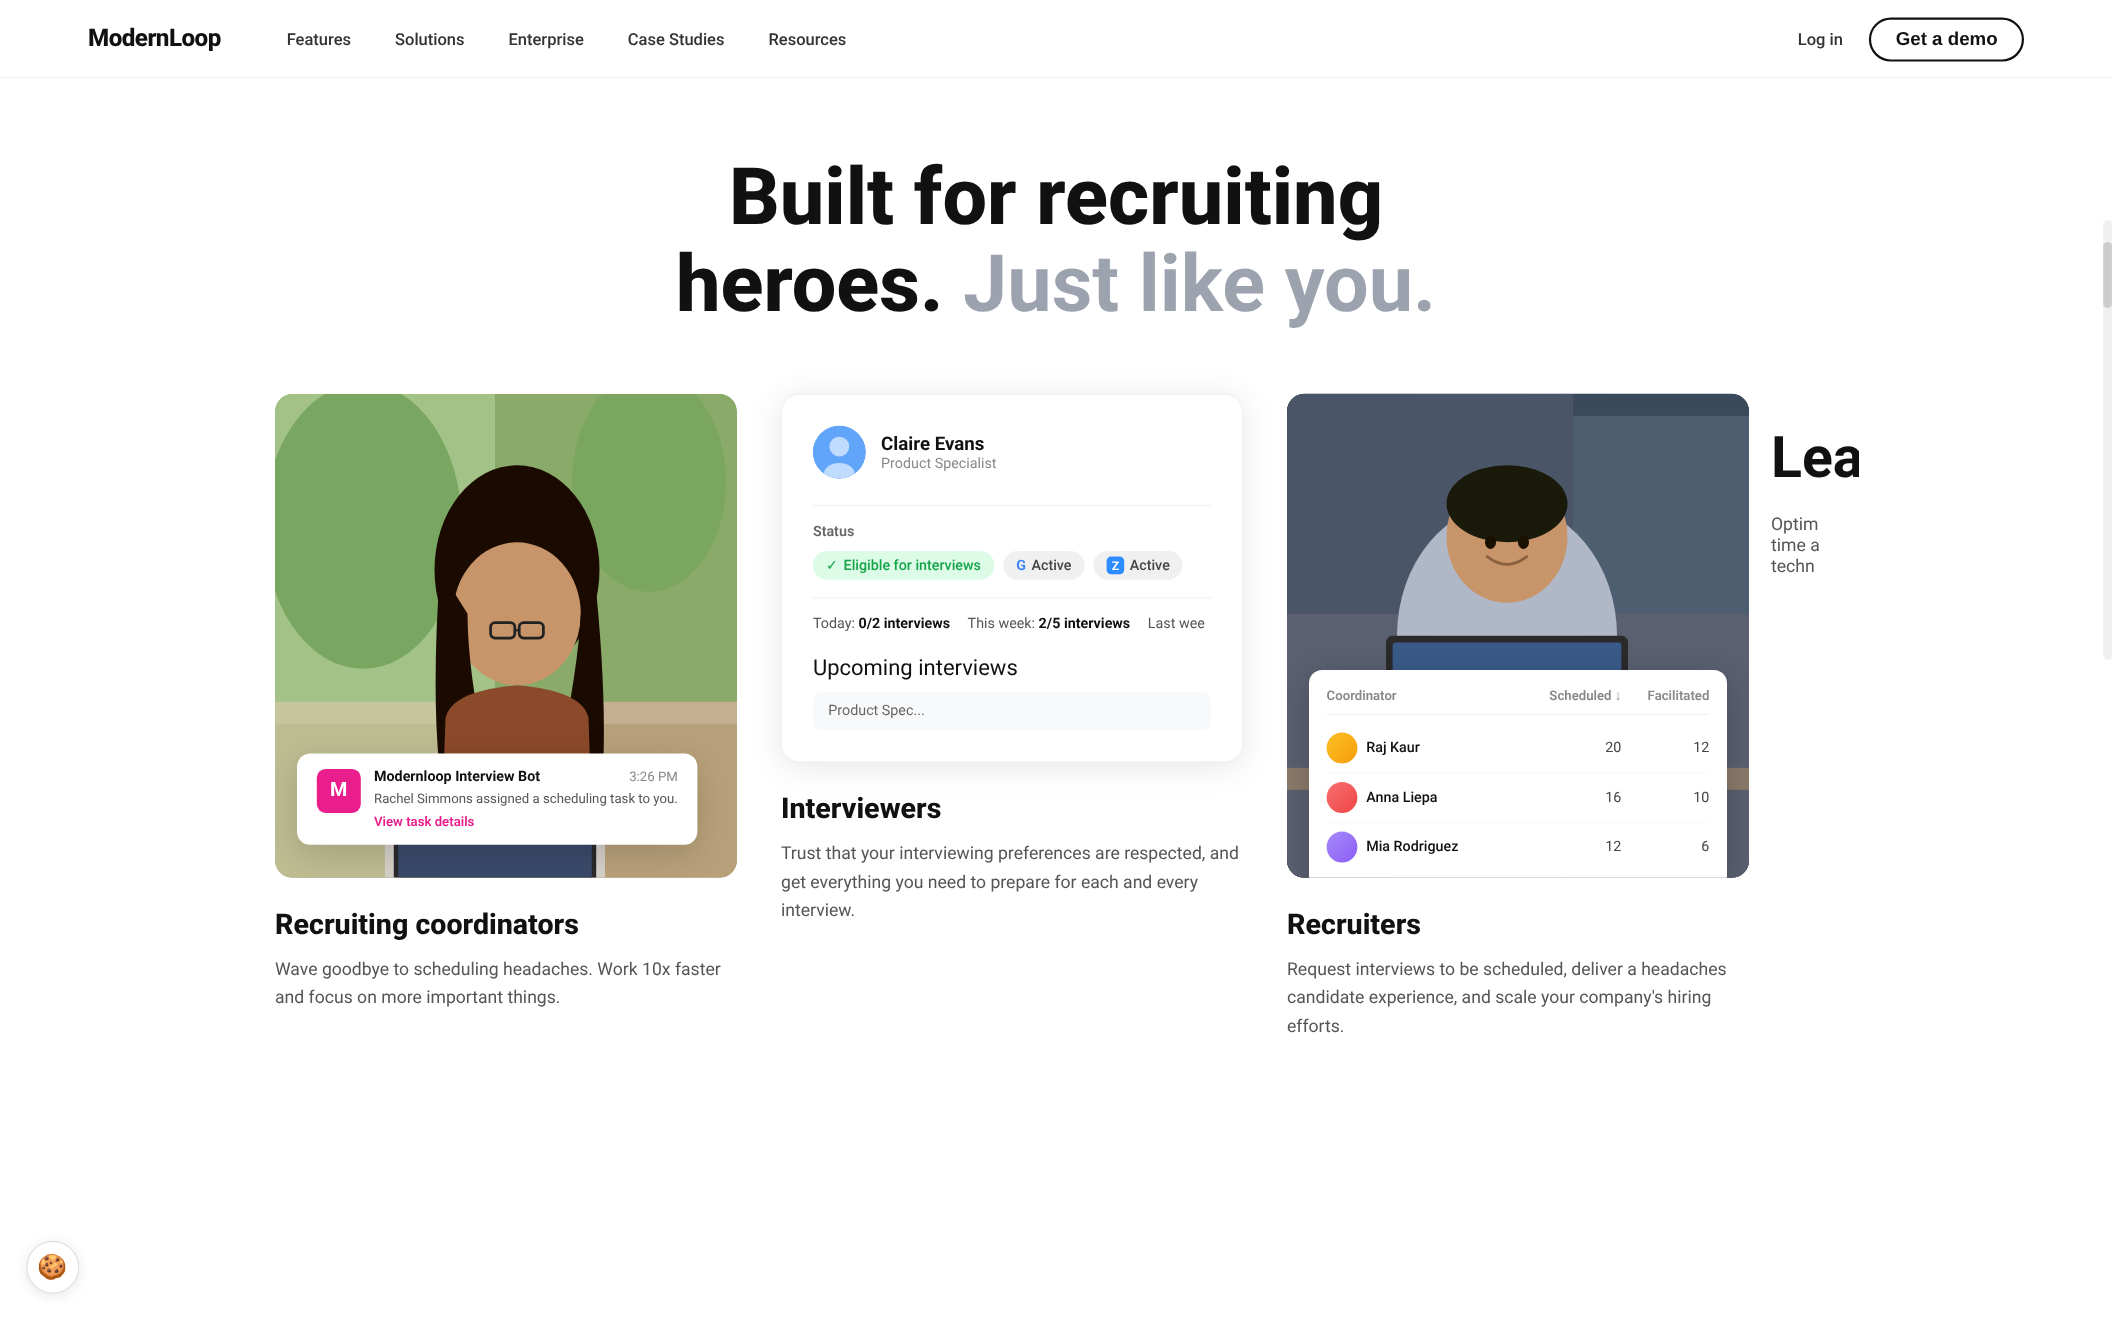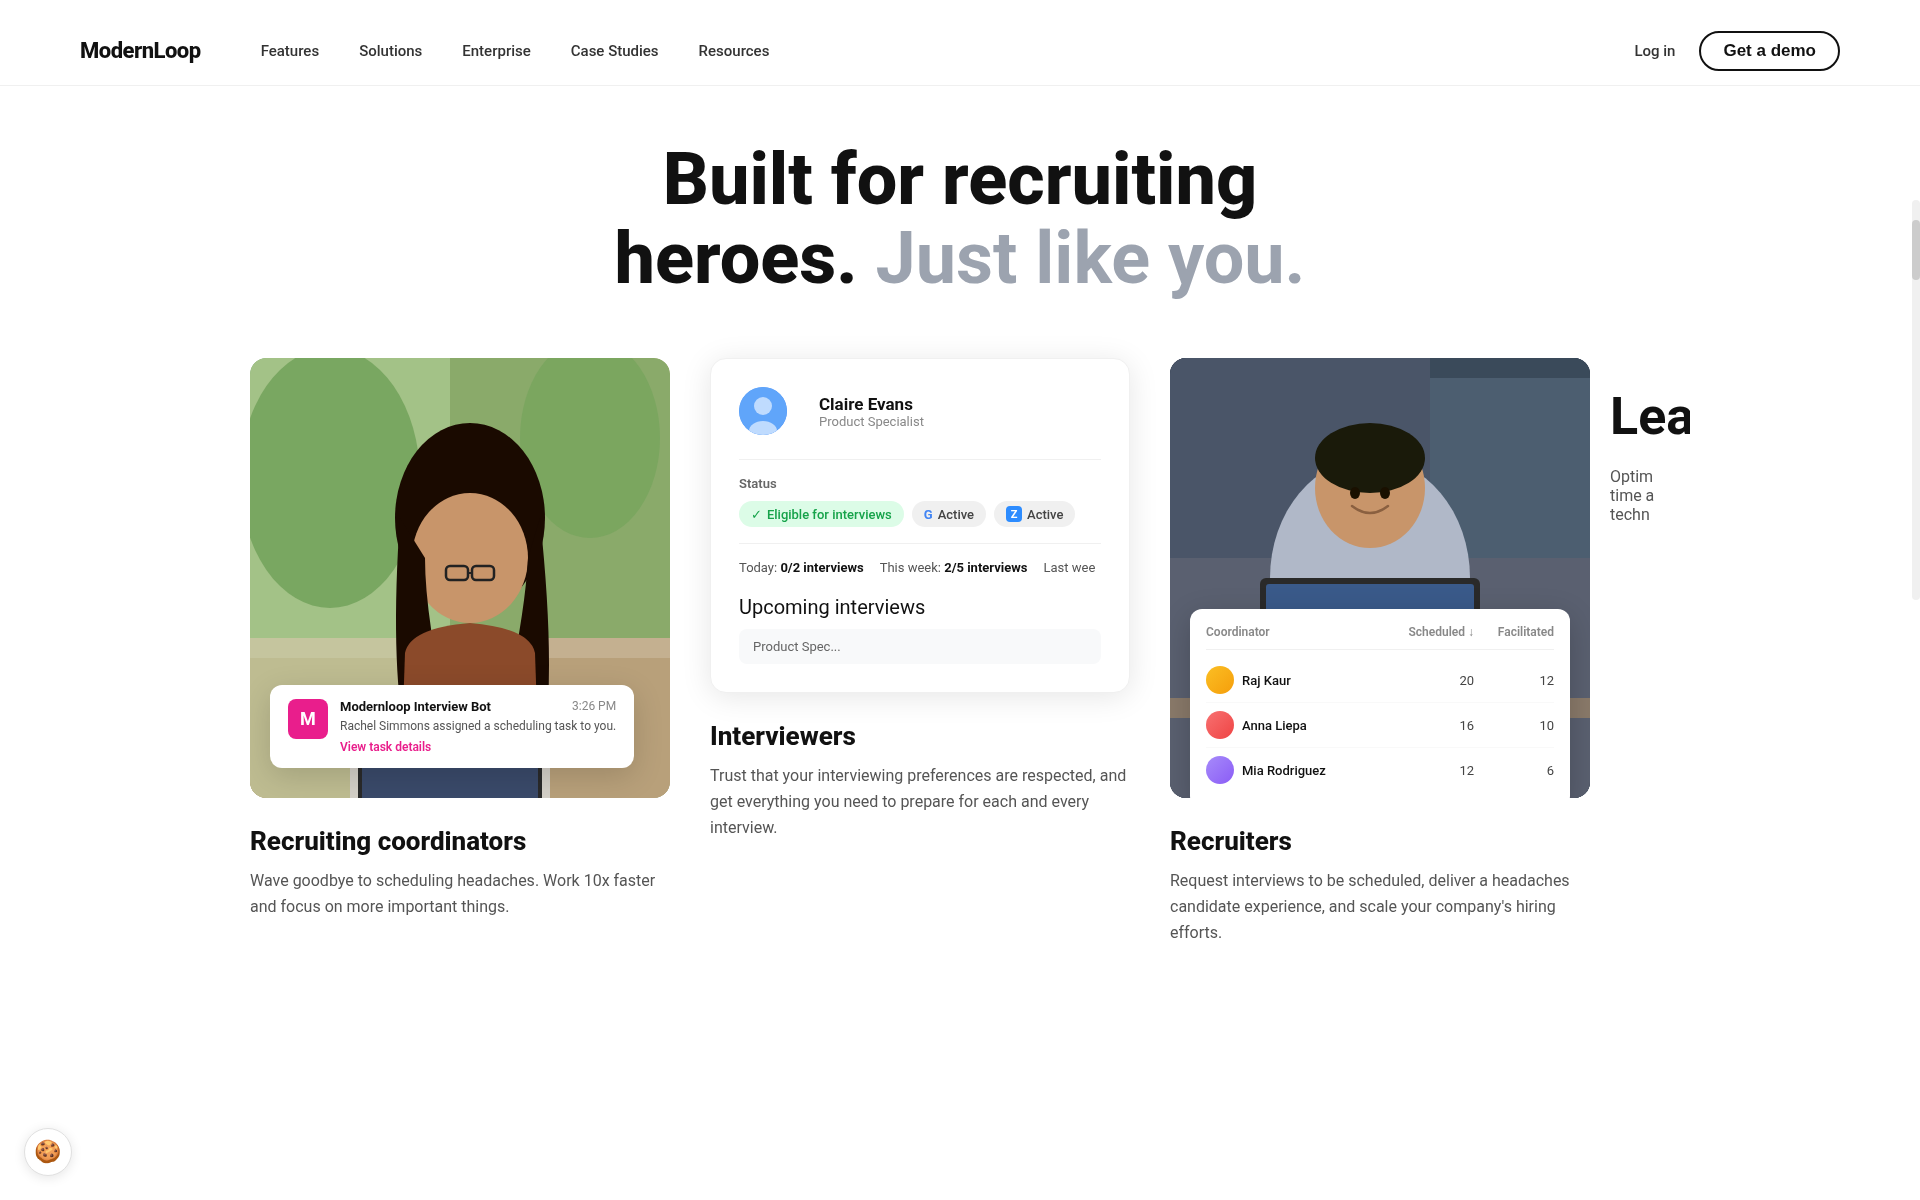--- a/index.html
+++ b/index.html
@@ -12,21 +12,21 @@
     }
 
     
     nav {
       display: flex;
       align-items: center;
       padding: 0 80px;
       height: 70px;
       border-bottom: 1px solid #f0f0f0;
       position: sticky;
-      top: 16px;
+      top: 1px;
       background: #fff;
       z-index: 100;
     }
     .nav-logo {
       font-size: 22px;
       font-weight: 800;
       color: #111;
       margin-right: 60px;
       letter-spacing: -0.5px;
     }
@@ -194,21 +194,21 @@
       border-radius: 16px;
       box-shadow: 0 4px 30px rgba(0,0,0,0.1);
       padding: 28px;
       margin-bottom: 28px;
       border: 1px solid #f0f0f0;
     }
 
     .profile-header {
       display: flex;
       align-items: center;
-      gap: 32px;
+      gap: 14px;
       margin-bottom: 24px;
     }
     .profile-avatar {
       width: 48px;
       height: 48px;
       border-radius: 50%;
       background: linear-gradient(135deg, #60a5fa, #3b82f6);
       overflow: hidden;
       display: flex;
       align-items: center;

